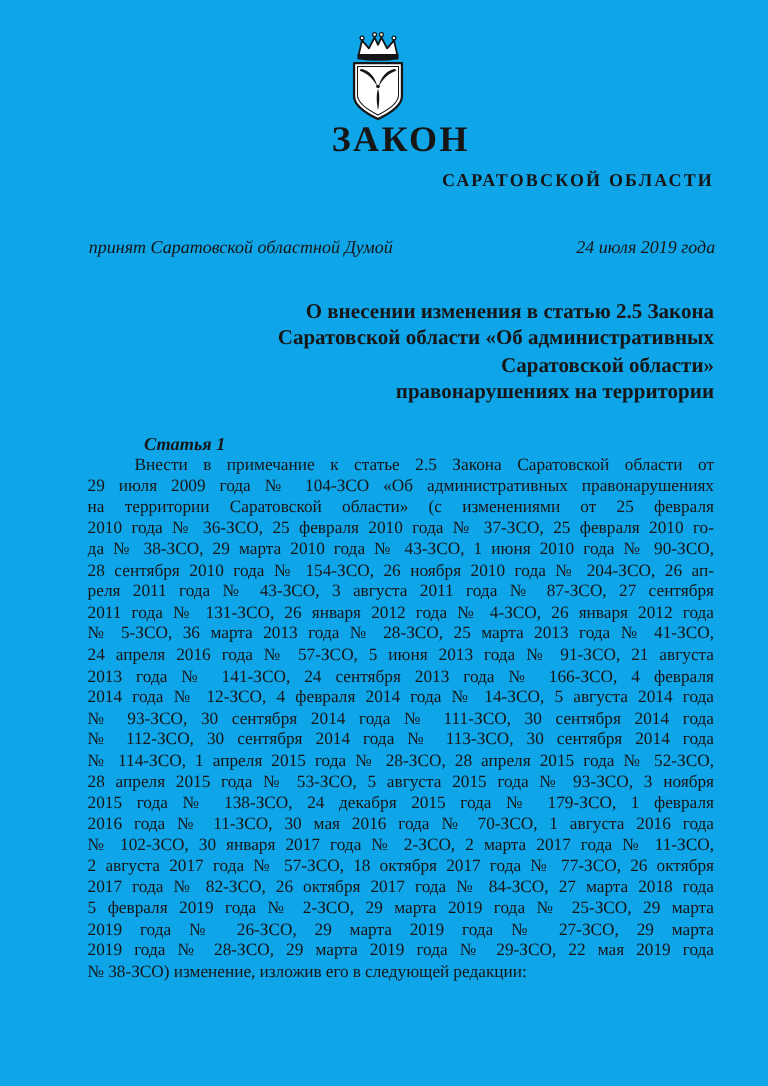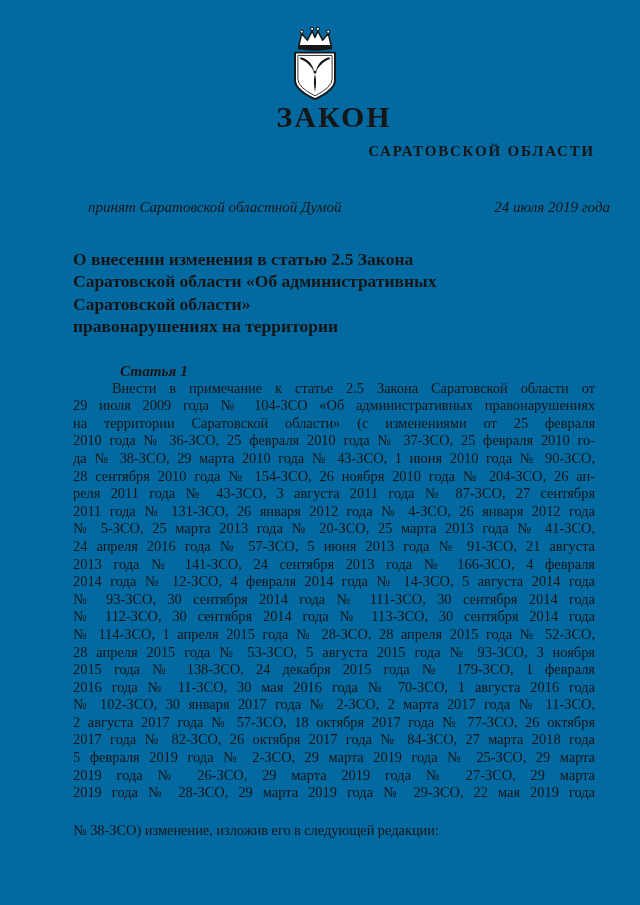--- a/index.html
+++ b/index.html
@@ -1,33 +1,33 @@
 <!DOCTYPE html>
 <html><head>
 <meta charset="utf-8">
 <style>
   html,body{margin:0;padding:0;background:#ffffff;}
-  .page{position:relative;width:640px;height:905px;background:#0369a1;color:#161616;
+  .page{position:relative;width:640px;height:905px;background:#0ea5e9;color:#161616;
         font-family:"Liberation Serif","DejaVu Serif",serif;overflow:hidden;}
   .crest{position:absolute;top:26px;left:286px;width:58px;height:76px;}
   .doc-type{position:absolute;top:100px;left:73px;width:522px;text-align:center;
             font-size:30px;font-weight:bold;letter-spacing:2px;line-height:1.1;}
   .region{position:absolute;top:143px;left:73px;width:522px;text-align:right;
           font-size:15px;font-weight:bold;letter-spacing:1.8px;}
-  .adoption{position:absolute;top:199px;left:88px;width:522px;display:flex;
+  .adoption{position:absolute;top:199px;left:74px;width:522px;display:flex;
             justify-content:space-between;font-style:italic;font-size:15px;}
-  .law-title{position:absolute;top:248px;left:73px;width:522px;text-align:left;
+  .law-title{position:absolute;top:248px;left:73px;width:522px;text-align:right;
              font-weight:bold;font-size:17.5px;line-height:22.4px;}
   .article{position:absolute;top:362px;left:73px;width:522px;}
   .article-heading{font-weight:bold;font-style:italic;font-size:15.2px;
                    line-height:17.6px;text-indent:47px;}
   .body-line{font-size:14.4px;line-height:17.6px;height:17.6px;overflow:hidden;
              text-align:justify;text-align-last:justify;word-spacing:-0.2px;}
   .body-line.first{text-indent:39px;}
-  .body-line.last{text-align-last:left;margin-top:20px;}
+  .body-line.last{text-align-last:left;}
   .title-line{white-space:nowrap;}
   svg .ink{stroke:#161616;}
 </style>
 </head>
 <body>
 
 <div class="page">
 
   <div class="crest">
     <svg width="58" height="76" viewBox="0 0 60 80" xmlns="http://www.w3.org/2000/svg">
@@ -69,21 +69,21 @@
     <div class="article-heading">Статья 1</div>
     <div class="article-body">
         <div class="body-line first">Внести в примечание к статье 2.5 Закона Саратовской области от</div>
         <div class="body-line">29 июля 2009 года № 104-ЗСО «Об административных правонарушениях</div>
         <div class="body-line">на территории Саратовской области» (с изменениями от 25 февраля</div>
         <div class="body-line">2010 года № 36-ЗСО, 25 февраля 2010 года № 37-ЗСО, 25 февраля 2010 го-</div>
         <div class="body-line">да № 38-ЗСО, 29 марта 2010 года № 43-ЗСО, 1 июня 2010 года № 90-ЗСО,</div>
         <div class="body-line">28 сентября 2010 года № 154-ЗСО, 26 ноября 2010 года № 204-ЗСО, 26 ап-</div>
         <div class="body-line">реля 2011 года № 43-ЗСО, 3 августа 2011 года № 87-ЗСО, 27 сентября</div>
         <div class="body-line">2011 года № 131-ЗСО, 26 января 2012 года № 4-ЗСО, 26 января 2012 года</div>
-        <div class="body-line">№ 5-ЗСО, 25 марта 2013 года № 20-ЗСО, 25 марта 2013 года № 41-ЗСО,</div>
+        <div class="body-line">№ 5-ЗСО, 36 марта 2013 года № 28-ЗСО, 25 марта 2013 года № 41-ЗСО,</div>
         <div class="body-line">24 апреля 2016 года № 57-ЗСО, 5 июня 2013 года № 91-ЗСО, 21 августа</div>
         <div class="body-line">2013 года № 141-ЗСО, 24 сентября 2013 года № 166-ЗСО, 4 февраля</div>
         <div class="body-line">2014 года № 12-ЗСО, 4 февраля 2014 года № 14-ЗСО, 5 августа 2014 года</div>
         <div class="body-line">№ 93-ЗСО, 30 сентября 2014 года № 111-ЗСО, 30 сентября 2014 года</div>
         <div class="body-line">№ 112-ЗСО, 30 сентября 2014 года № 113-ЗСО, 30 сентября 2014 года</div>
         <div class="body-line">№ 114-ЗСО, 1 апреля 2015 года № 28-ЗСО, 28 апреля 2015 года № 52-ЗСО,</div>
         <div class="body-line">28 апреля 2015 года № 53-ЗСО, 5 августа 2015 года № 93-ЗСО, 3 ноября</div>
         <div class="body-line">2015 года № 138-ЗСО, 24 декабря 2015 года № 179-ЗСО, 1 февраля</div>
         <div class="body-line">2016 года № 11-ЗСО, 30 мая 2016 года № 70-ЗСО, 1 августа 2016 года</div>
         <div class="body-line">№ 102-ЗСО, 30 января 2017 года № 2-ЗСО, 2 марта 2017 года № 11-ЗСО,</div>

